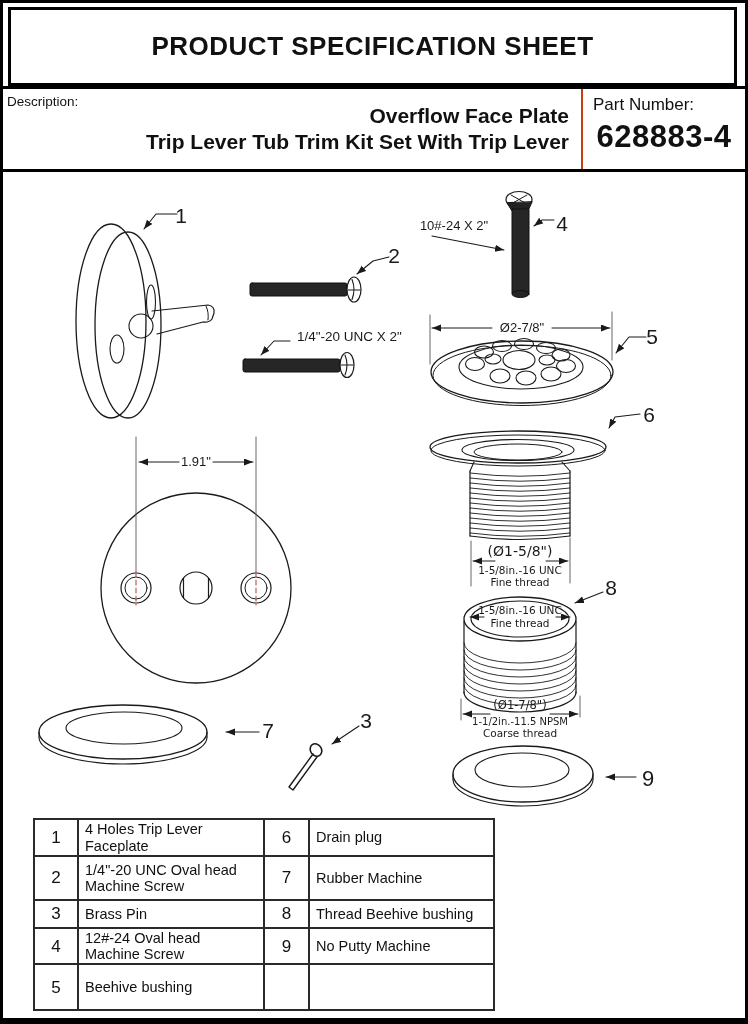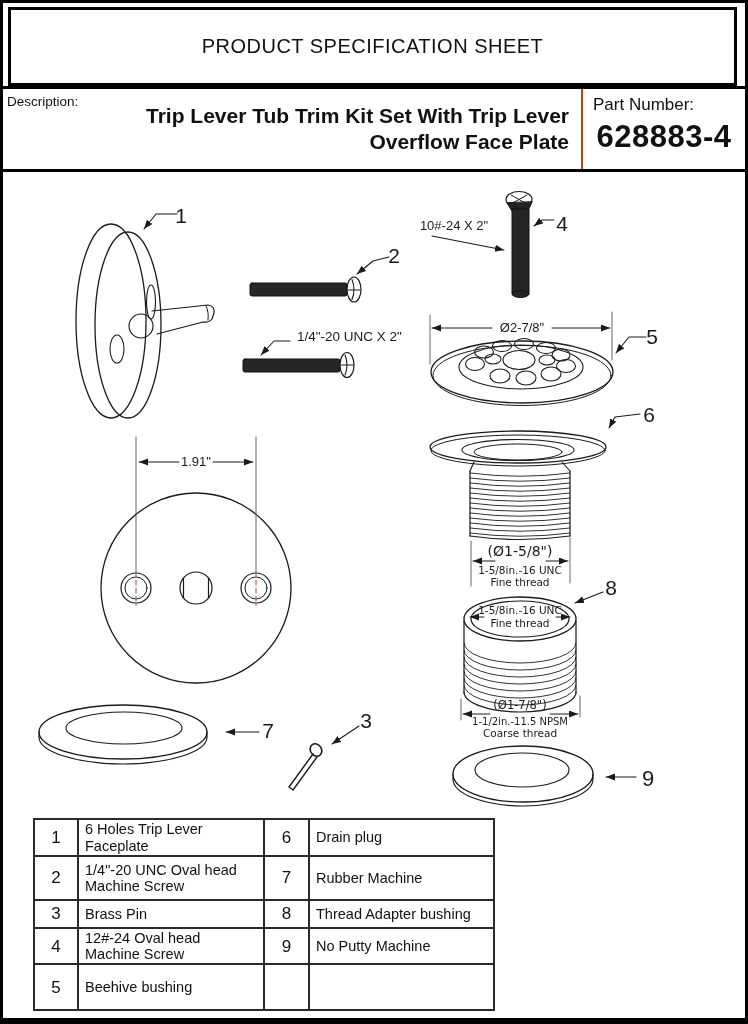--- a/index.html
+++ b/index.html
@@ -8,21 +8,21 @@
     font-family:"Liberation Sans", sans-serif; color:#111;
     border:3px solid #000; border-bottom-width:6px; box-sizing:border-box;
     overflow:hidden;
   }
   .title-box{
     position:absolute; left:5px; top:4px; width:729px; height:79px;
     border:3px solid #000; box-sizing:border-box;
     display:flex; align-items:center; justify-content:center;
   }
   .title-box h1{
-    margin:0; font-size:20px; font-weight:normal; letter-spacing:.5px; white-space:nowrap;
+    margin:0; font-size:26px; font-weight:bold; letter-spacing:.5px; white-space:nowrap;
   }
   .desc-row{
     position:absolute; left:0; top:83px; width:742px; height:86px;
     border-top:3px solid #000; border-bottom:3px solid #000; box-sizing:border-box;
     display:flex;
   }
   .desc-cell{ position:relative; width:578px; height:100%; }
   .desc-label{ position:absolute; left:4px; top:5px; font-size:13.5px; }
   .desc-text{
     position:absolute; right:12px; top:14px; text-align:right;
@@ -57,22 +57,22 @@
 <div class="page">
 
   <div class="title-box">
     <h1>PRODUCT SPECIFICATION SHEET</h1>
   </div>
 
   <div class="desc-row">
     <div class="desc-cell">
       <span class="desc-label">Description:</span>
       <div class="desc-text">
+        <div>Overflow Face Plate</div>
         <div>Trip Lever Tub Trim Kit Set With Trip Lever</div>
-        <div>Overflow Face Plate</div>
       </div>
     </div>
     <div class="pn-cell">
       <div class="pn-label">Part Number:</div>
       <div class="pn-value">628883-4</div>
     </div>
   </div>
 
   <svg class="diagram" width="732" height="640" viewBox="8 174 732 640" fill="none" stroke="#1a1a1a" stroke-width="1.3" stroke-linecap="round" stroke-linejoin="round">
     <defs>
@@ -251,35 +251,35 @@
   <table class="parts">
     <colgroup>
         <col class="cnum">
         <col class="cdesc">
         <col class="cnum2">
         <col class="cdesc2">
       </colgroup>
     <tbody>
         <tr style="height:37px">
       <td class="num">1</td>
-      <td>6 Holes Trip Lever Faceplate</td>
+      <td>4 Holes Trip Lever Faceplate</td>
       <td class="num">6</td>
       <td>Drain plug</td>
     </tr>
     <tr style="height:44px">
       <td class="num">2</td>
       <td>1/4"-20 UNC Oval head Machine Screw</td>
       <td class="num">7</td>
       <td>Rubber Machine</td>
     </tr>
     <tr style="height:28px">
       <td class="num">3</td>
       <td>Brass  Pin</td>
       <td class="num">8</td>
-      <td>Thread Adapter bushing</td>
+      <td>Thread Beehive bushing</td>
     </tr>
     <tr style="height:32px">
       <td class="num">4</td>
       <td>12#-24 Oval head Machine Screw</td>
       <td class="num">9</td>
       <td>No Putty Machine</td>
     </tr>
     <tr style="height:46px">
       <td class="num">5</td>
       <td>Beehive bushing</td>

